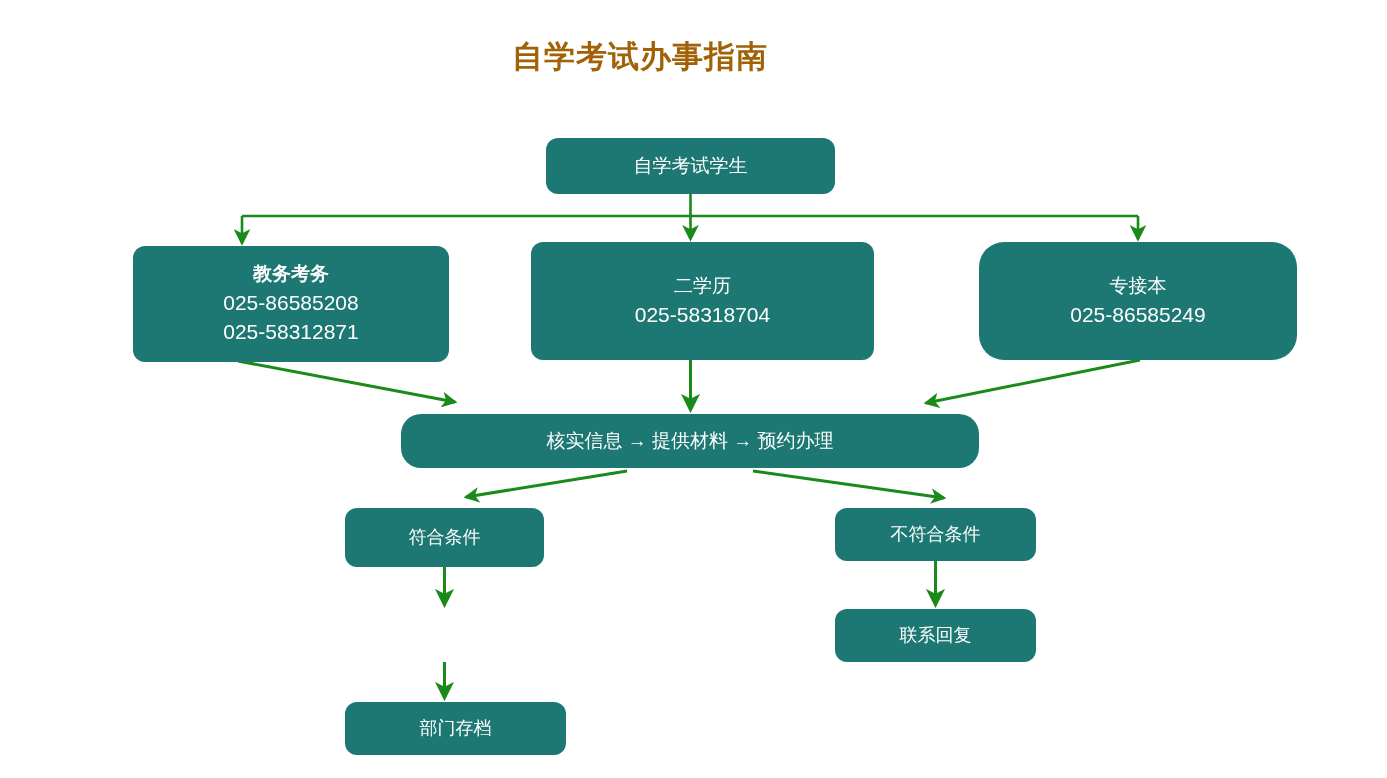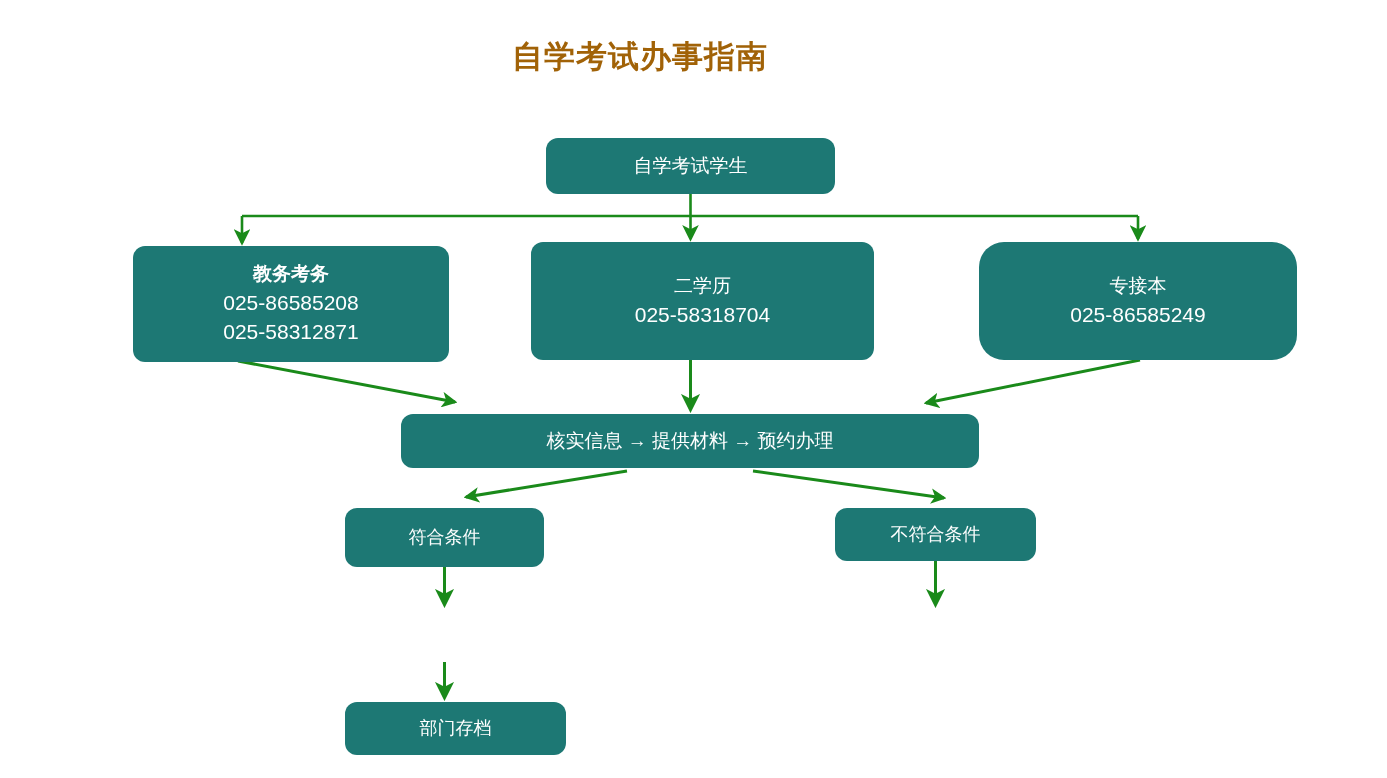--- a/index.html
+++ b/index.html
@@ -64,21 +64,21 @@
     display: block;
     font-size: 21px;
     white-space: nowrap;
   }
 
   
   #node-root        { left: 546px;  top: 138px; width: 289px; height: 56px; }
   #node-jwkw        { left: 85px;   top: 246px; width: 316px; height: 116px; margin-left: 48px; }
   #node-exl         { left: 531px;  top: 242px; width: 343px; height: 118px; }
   #node-zjb         { left: 979px;  top: 242px; width: 318px; height: 118px; border-radius: 25px; }
-  #node-process     { left: 401px;  top: 414px; width: 578px; height: 54px; }
+  #node-process     { left: 401px;  top: 414px; width: 578px; height: 54px; border-radius: 20px; }
   #node-qualified   { left: 345px;  top: 508px; width: 199px; height: 59px; }
   #node-unqualified { left: 835px;  top: 508px; width: 201px; height: 53px; }
   #node-normal      { left: 345px;  top: 609px; width: 199px; height: 53px; }
   #node-contact     { left: 835px;  top: 609px; width: 201px; height: 53px; }
   #node-archive     { left: 345px;  top: 702px; width: 221px; height: 53px; }
 </style>
 </head>
 <body>
 
 <div id="canvas">
@@ -143,18 +143,21 @@
 
   <div class="node" id="node-qualified">
     <span class="node-label n-size-18">符合条件</span>
   </div>
 
   <div class="node" id="node-unqualified">
     <span class="node-label n-size-18">不符合条件</span>
   </div>
 
 
+  <div class="node" id="node-contact">
+    <span class="node-label n-size-18">联系回复</span>
+  </div>
 
   <div class="node" id="node-archive">
     <span class="node-label n-size-18">部门存档</span>
   </div>
 
 </div>
 
 </body></html>

